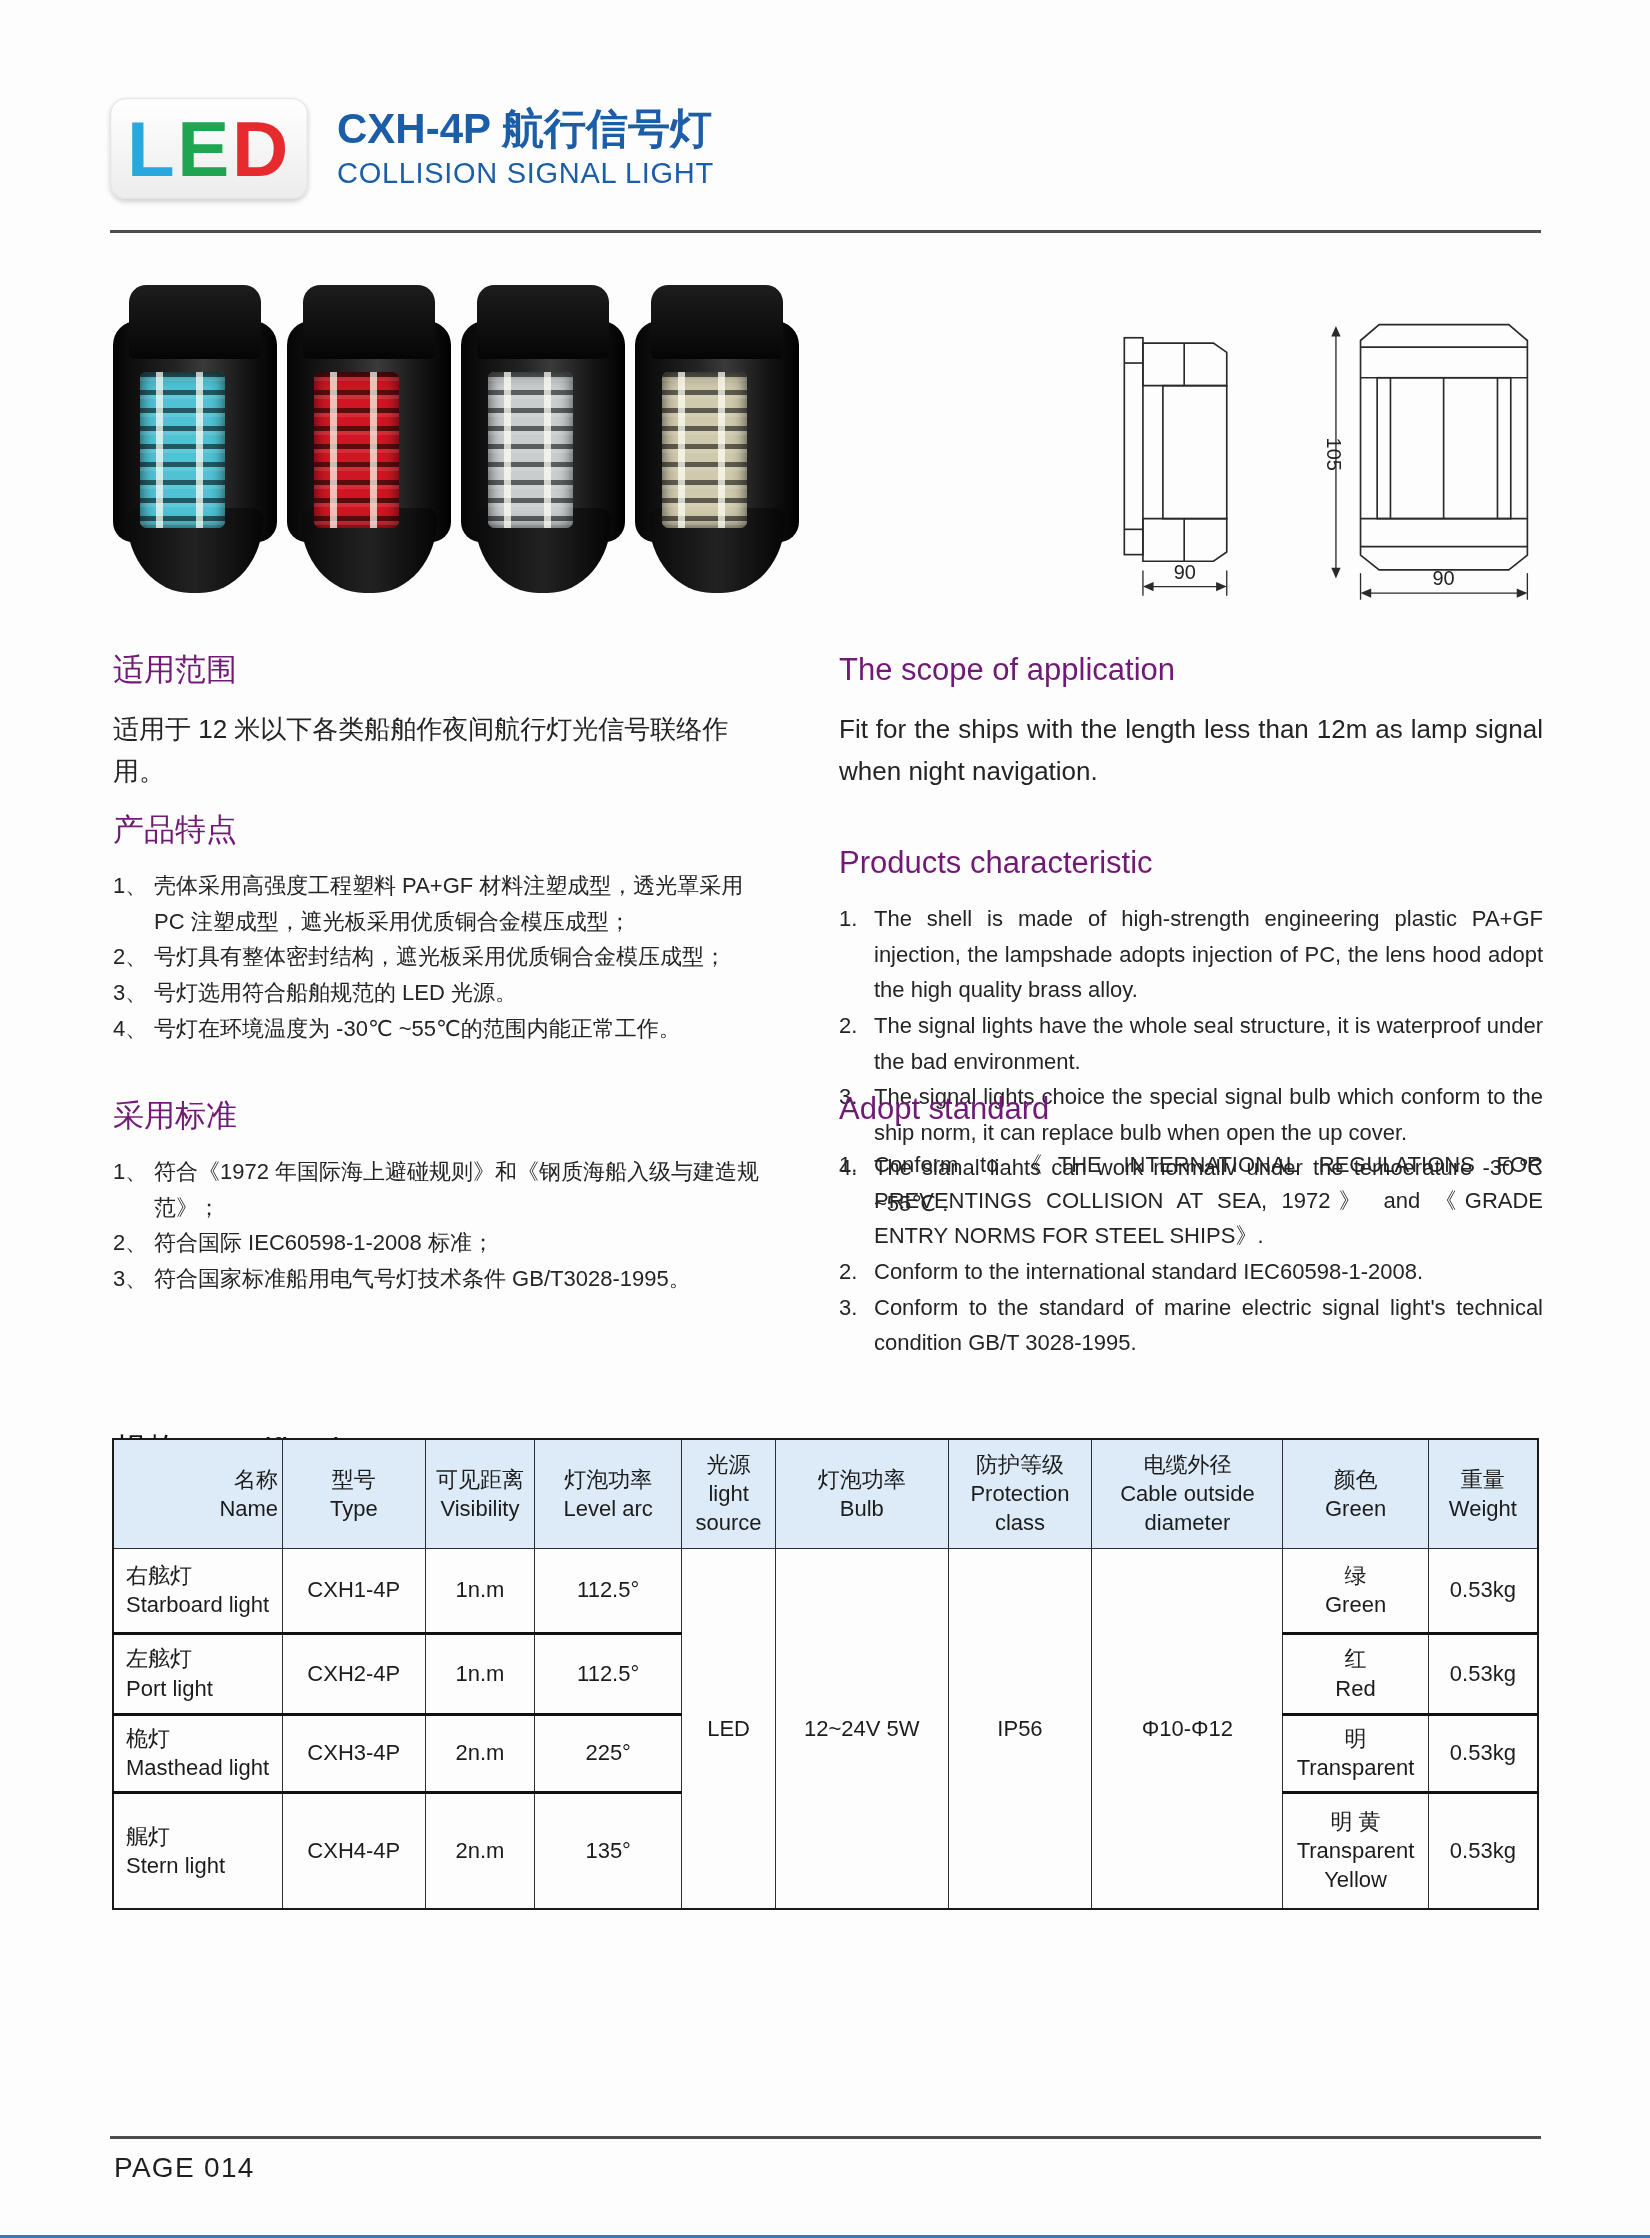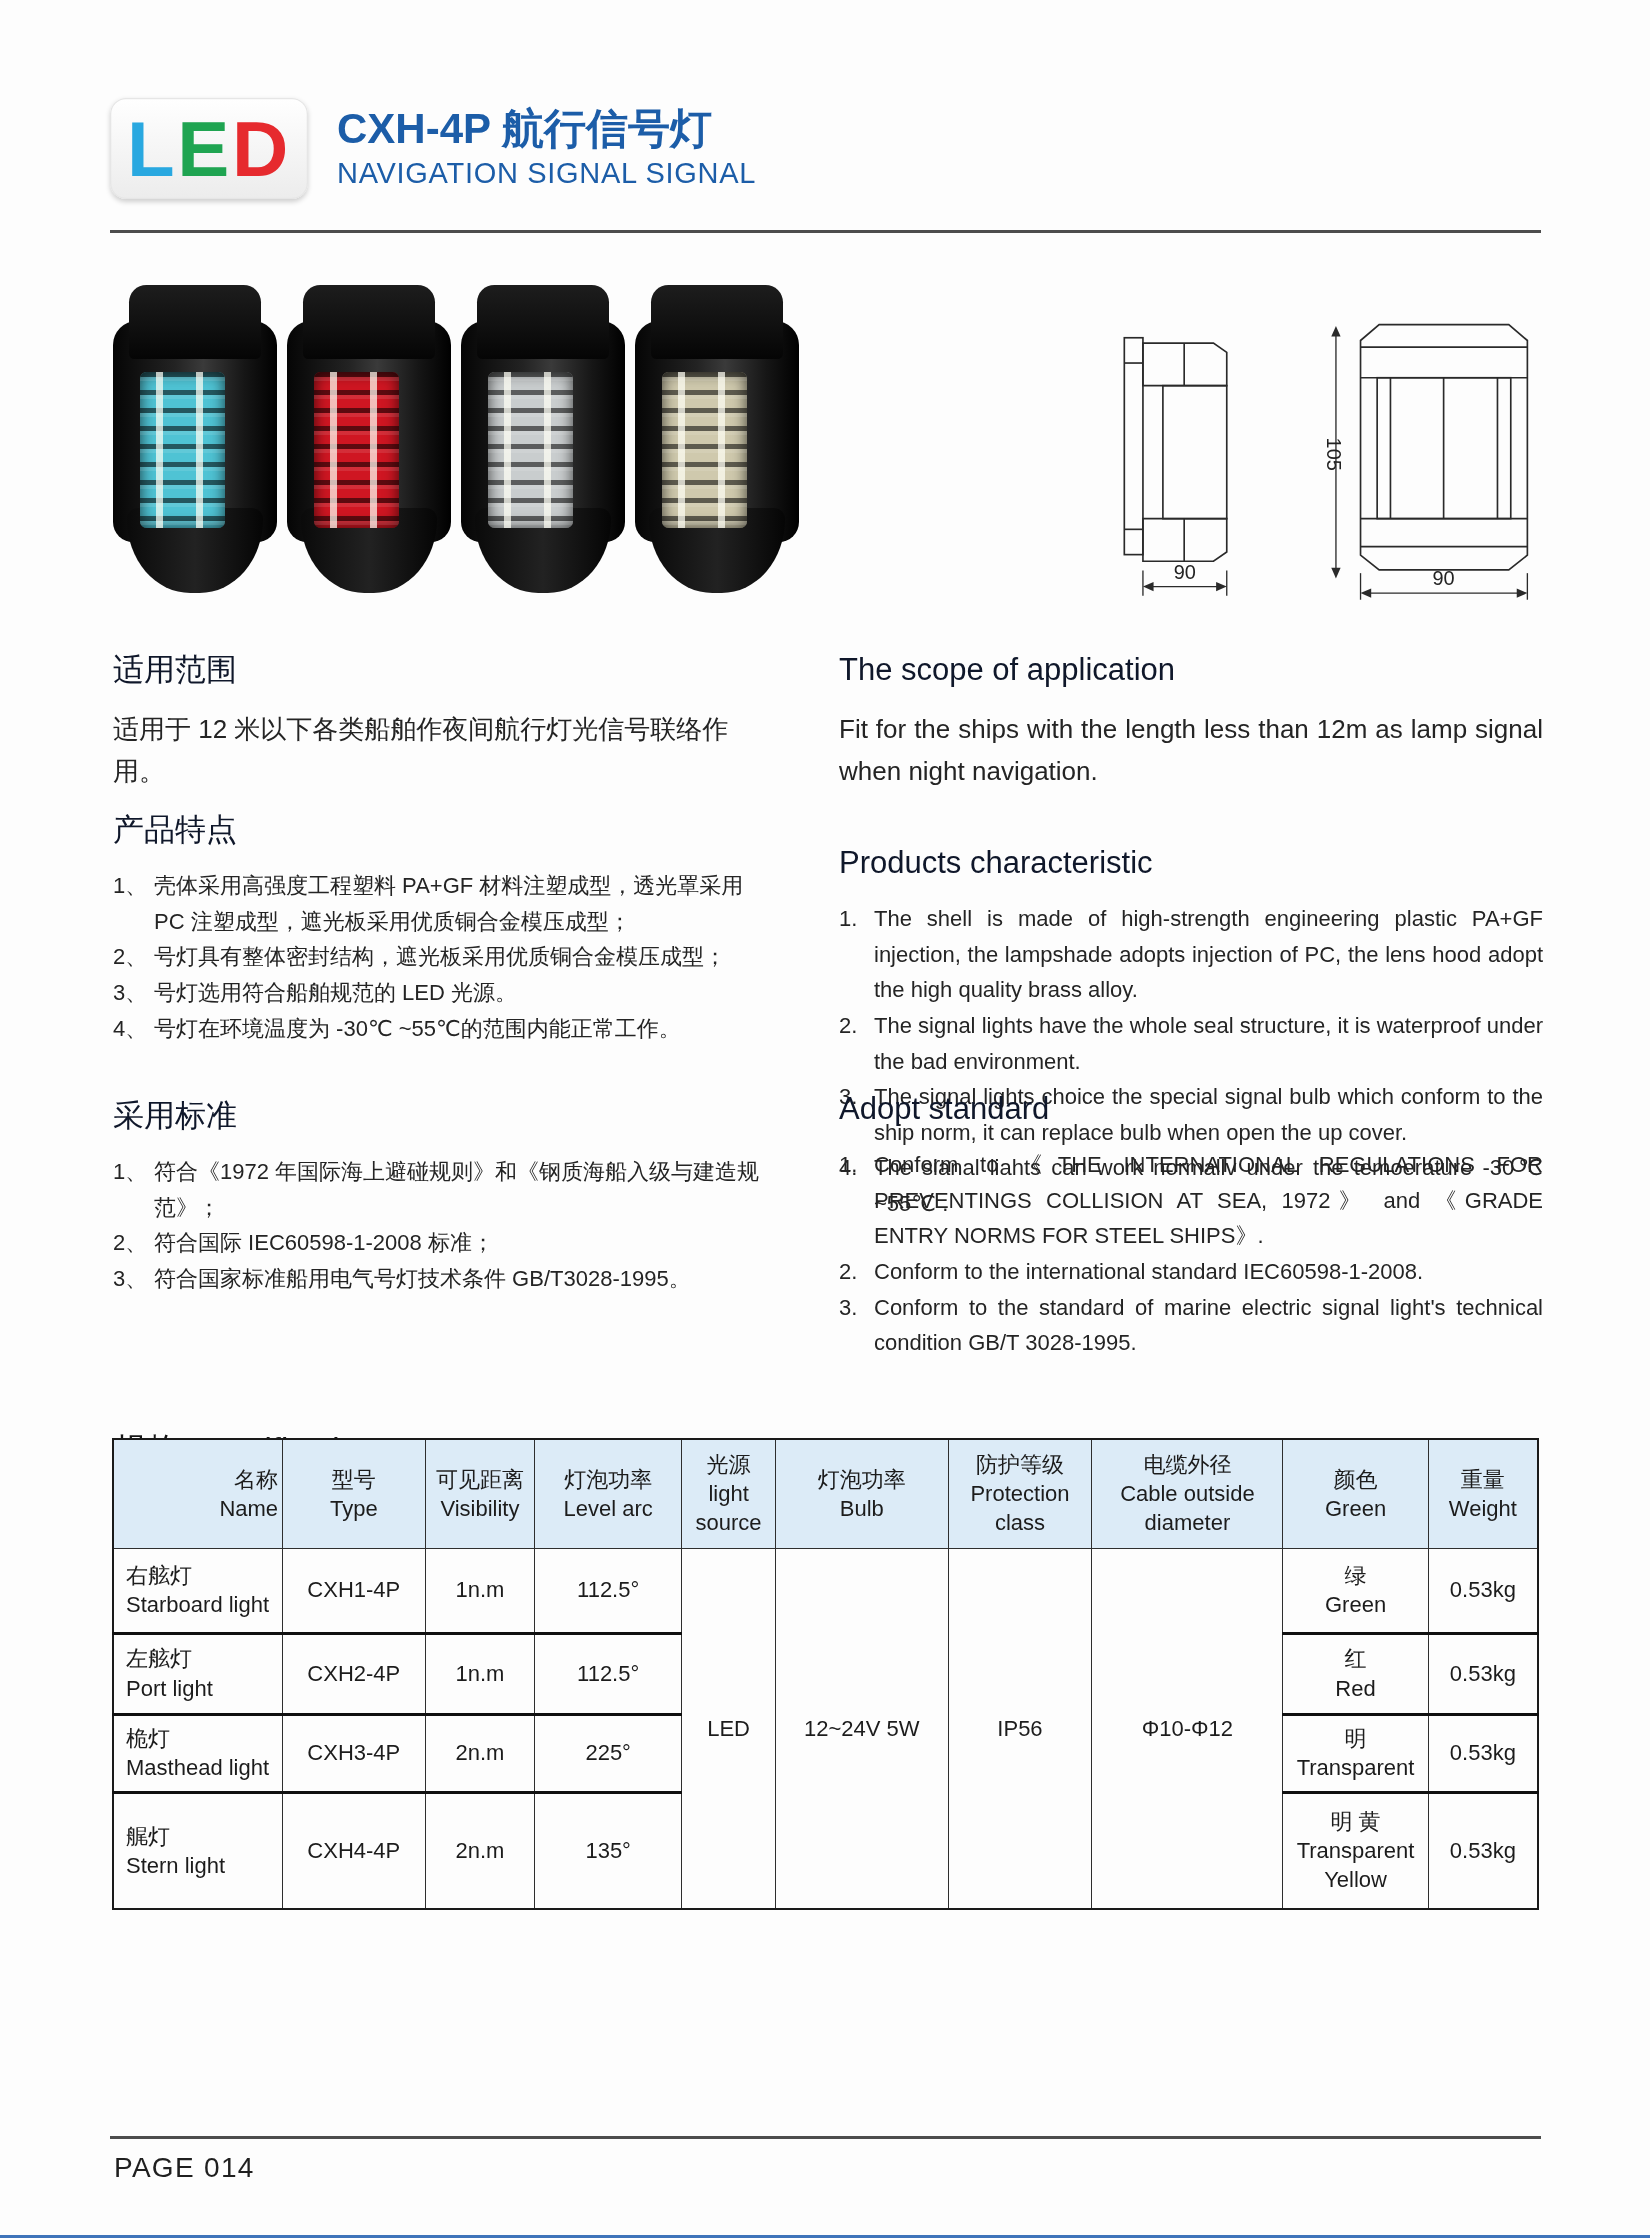--- a/index.html
+++ b/index.html
@@ -47,21 +47,21 @@
       repeating-linear-gradient(180deg, rgba(0,0,0,.55) 0 4.7px, rgba(255,255,255,.10) 4.7px 8.6px, rgba(0,0,0,0) 8.6px 18px);}
   .drawings{margin-left:auto;display:flex;gap:48px;padding-top:17.3px;}
   .drawings svg{display:block;}
   .dwg-line{stroke:#2a2a2a;stroke-width:2.5;fill:none;}
   .dim-line{stroke:#2a2a2a;stroke-width:2;fill:none;}
   .dim-arrow{fill:#2a2a2a;stroke:none;}
   .dim-text{font-family:"Liberation Sans",sans-serif;font-size:30px;fill:#222;}
 
   
   .sec{position:absolute;}
-  .sec-title{font-size:31px;color:#0f172a;font-weight:500;margin:0 0 21px 0;line-height:1.1;}
+  .sec-title{font-size:31px;color:#701a75;font-weight:500;margin:0 0 21px 0;line-height:1.1;}
   .sec.en .sec-title{font-weight:400;}
   .sec-body{font-size:26px;line-height:1.62;color:#242424;margin:0;}
   .sec.en .sec-body{text-align:justify;}
   .li{display:flex;line-height:1.62;font-size:22px;color:#242424;}
   .li .num{flex:0 0 41px;}
   .sec.en .li .num{flex:0 0 35px;}
   .li .txt{flex:1;}
   .sec.en .li .txt{text-align:justify;}
   #scope-cn{left:113px;top:653px;width:660px;}
   #scope-en{left:839px;top:653px;width:704px;}
@@ -98,21 +98,21 @@
 <div class="page">
 
   <div class="header">
     <div class="logo">
       <span class="l1" style="color: rgb(41, 168, 224);">L</span>
       <span class="l2" style="color: rgb(31, 164, 81);">E</span>
       <span class="l3" style="color: rgb(230, 42, 46);">D</span>
     </div>
     <div class="title-block">
       <div class="doc-title">CXH-4P 航行信号灯</div>
-      <div class="doc-subtitle">NAVIGATION SIGNAL SIGNAL</div>
+      <div class="doc-subtitle">COLLISION SIGNAL LIGHT</div>
     </div>
   </div>
   <div class="rule rule-top"></div>
 
   <div class="photos">
     <div class="lamp">
       <div class="shell"></div>
       <div class="foot"></div>
       <div class="cap"></div>
       <div class="lens" style="background-color: rgb(79, 195, 212);"></div>

